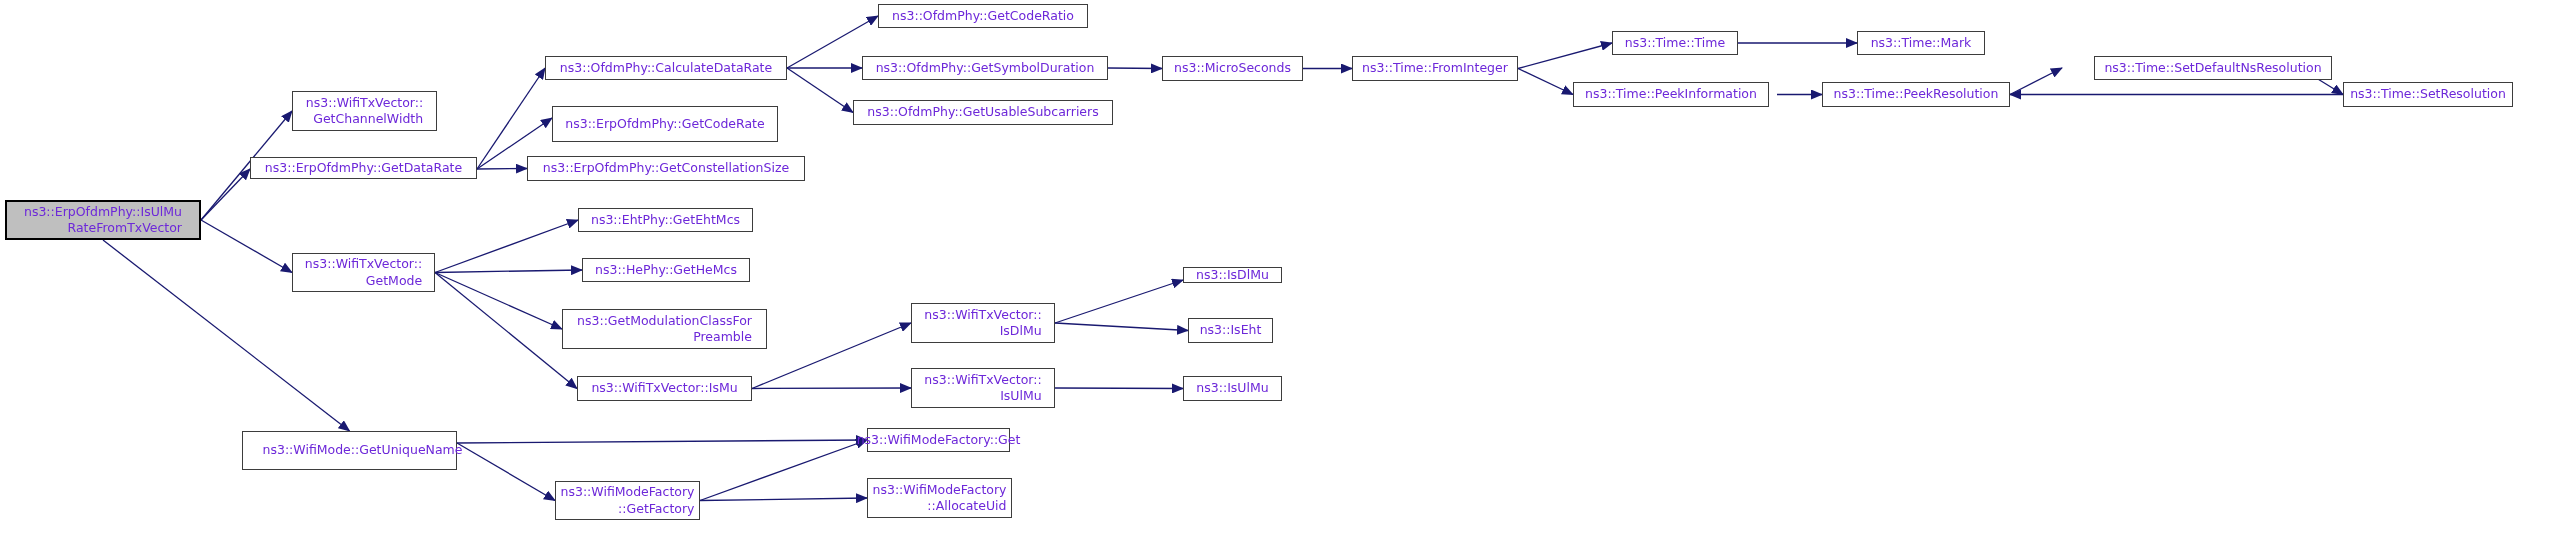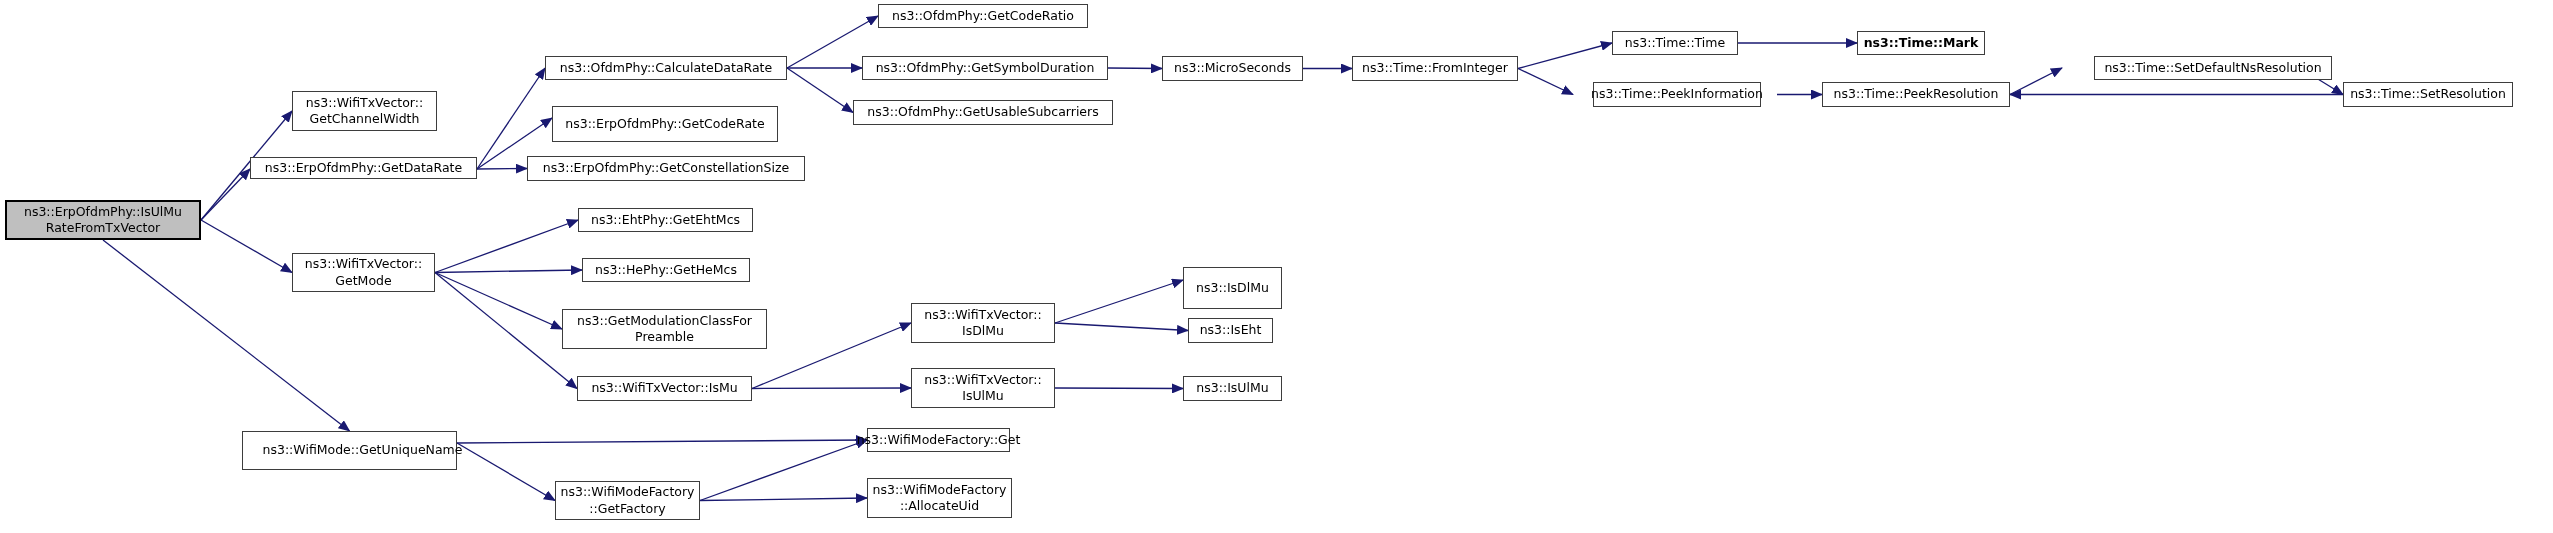--- a/index.html
+++ b/index.html
@@ -26,23 +26,24 @@
     display: flex;
     align-items: center;
     justify-content: center;
     text-align: center;
     cursor: pointer;
     z-index: 2;
   }
   .node-label {
     font-size: 12.5px;
     line-height: 1.3;
-    color: #000000;
+    color: #6d28d9;
     white-space: pre-line;
     padding: 0 4px;
+    text-align: right;
   }
   .node.highlighted {
     background: #bfbfbf;
     border: 2px solid #000000;
   }
 </style>
 </head>
 <body>
 
 <div id="canvas">
@@ -113,24 +114,24 @@
     </div>
     <div class="node" style="left: 1162px; top: 56px; width: 141px; height: 25px;">
       <span class="node-label">ns3::MicroSeconds</span>
     </div>
     <div class="node" style="left: 1352px; top: 56px; width: 166px; height: 25px;">
       <span class="node-label">ns3::Time::FromInteger</span>
     </div>
     <div class="node" style="left: 1612px; top: 31px; width: 126px; height: 24px;">
       <span class="node-label">ns3::Time::Time</span>
     </div>
-    <div class="node" style="left: 1857px; top: 31px; width: 128px; height: 24px; font-weight: bold;">
+    <div class="node" style="left: 1857px; top: 31px; width: 128px; height: 24px;">
       <span class="node-label">ns3::Time::Mark</span>
     </div>
-    <div class="node" style="left: 1573px; top: 82px; width: 168px; height: 25px; margin-left: 20px;">
+    <div class="node" style="left: 1573px; top: 82px; width: 196px; height: 25px;">
       <span class="node-label">ns3::Time::PeekInformation</span>
     </div>
     <div class="node" style="left: 1822px; top: 82px; width: 188px; height: 25px;">
       <span class="node-label">ns3::Time::PeekResolution</span>
     </div>
     <div class="node" style="left: 2062px; top: 56px; width: 238px; height: 24px; margin-left: 32px;">
       <span class="node-label">ns3::Time::SetDefaultNsResolution</span>
     </div>
     <div class="node" style="left: 2343px; top: 82px; width: 170px; height: 25px;">
       <span class="node-label">ns3::Time::SetResolution</span>
@@ -159,21 +160,21 @@
       <span class="node-label">ns3::WifiTxVector::IsMu</span>
     </div>
     <div class="node" style="left: 911px; top: 303px; width: 144px; height: 40px;">
       <span class="node-label">ns3::WifiTxVector::
 IsDlMu</span>
     </div>
     <div class="node" style="left: 911px; top: 368px; width: 144px; height: 40px;">
       <span class="node-label">ns3::WifiTxVector::
 IsUlMu</span>
     </div>
-    <div class="node" style="left: 1183px; top: 267px; width: 99px; height: 42px;">
+    <div class="node" style="left: 1183px; top: 267px; width: 99px; height: 16px;">
       <span class="node-label">ns3::IsDlMu</span>
     </div>
     <div class="node" style="left: 1188px; top: 318px; width: 85px; height: 25px;">
       <span class="node-label">ns3::IsEht</span>
     </div>
     <div class="node" style="left: 1183px; top: 376px; width: 99px; height: 25px;">
       <span class="node-label">ns3::IsUlMu</span>
     </div>
     <div class="node" style="left: 242px; top: 431px; width: 215px; height: 39px; padding-left: 26px;">
       <span class="node-label">ns3::WifiMode::GetUniqueName</span>

